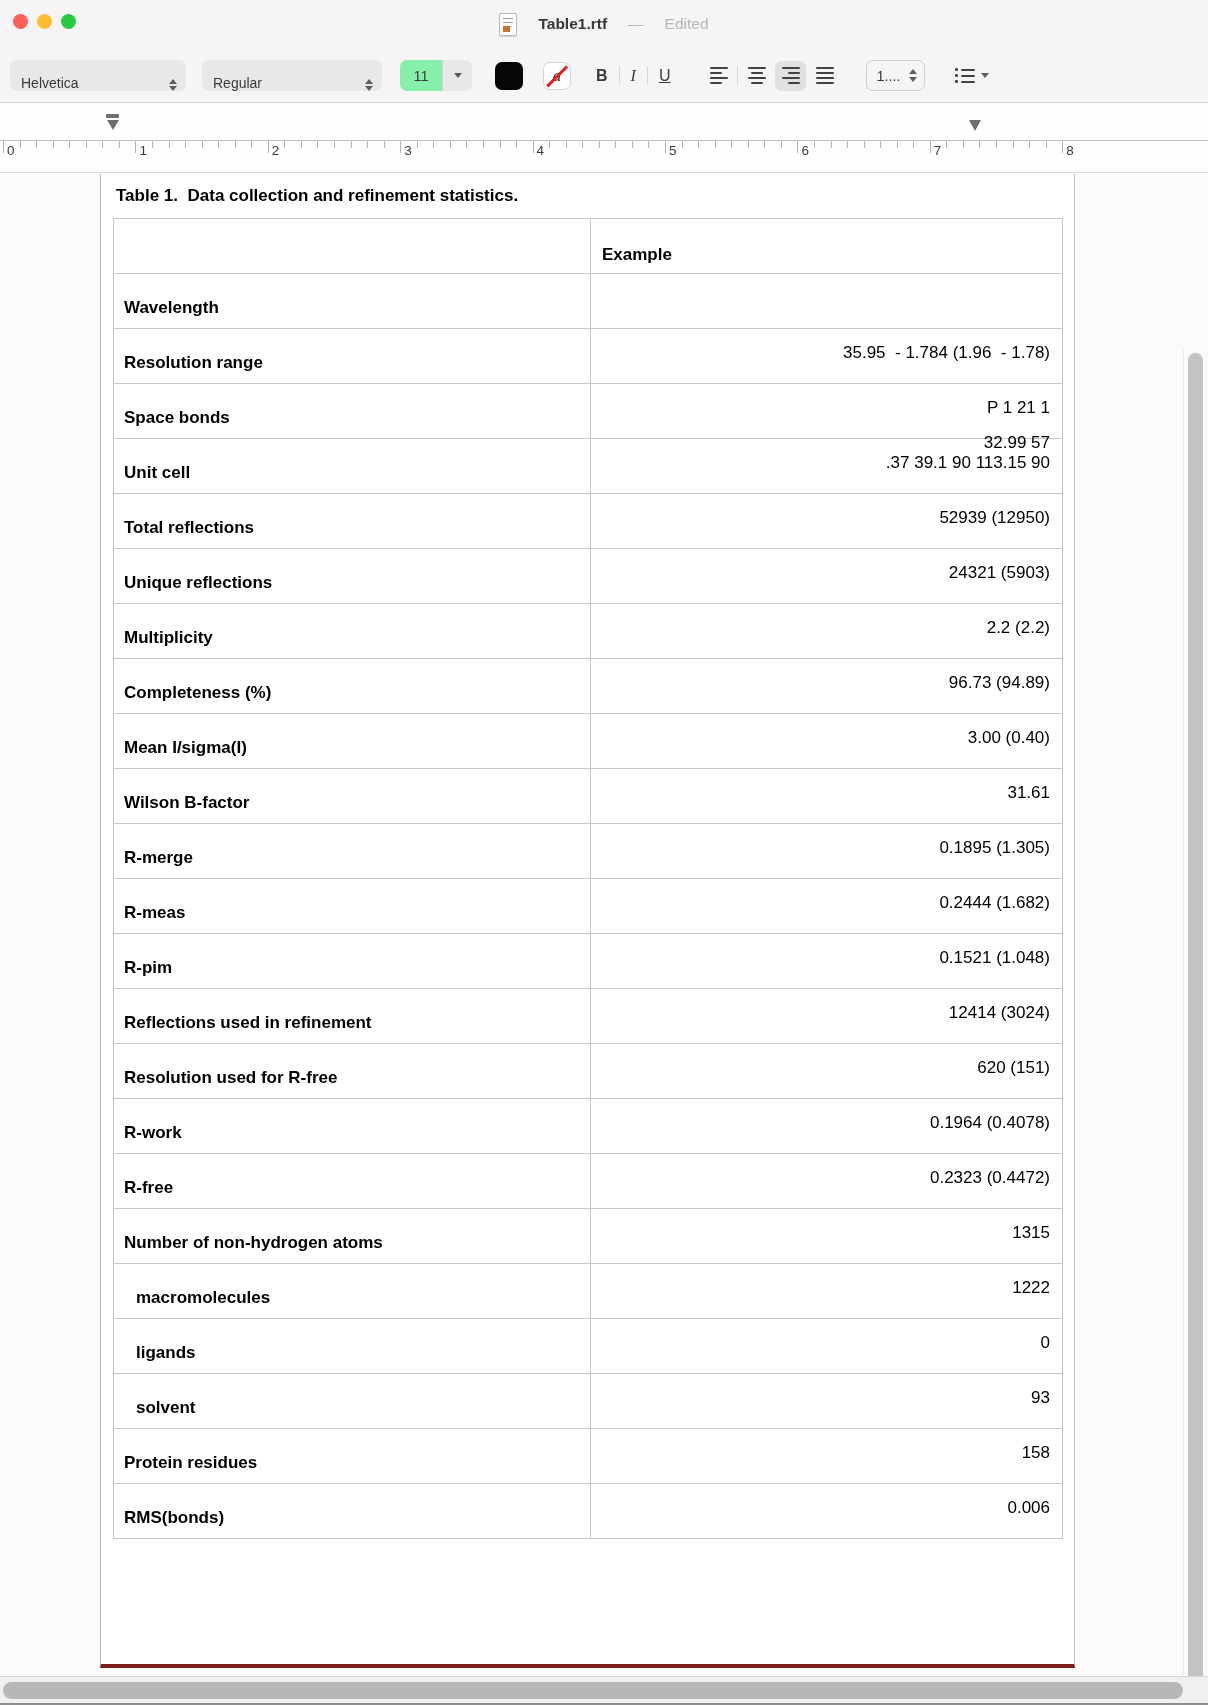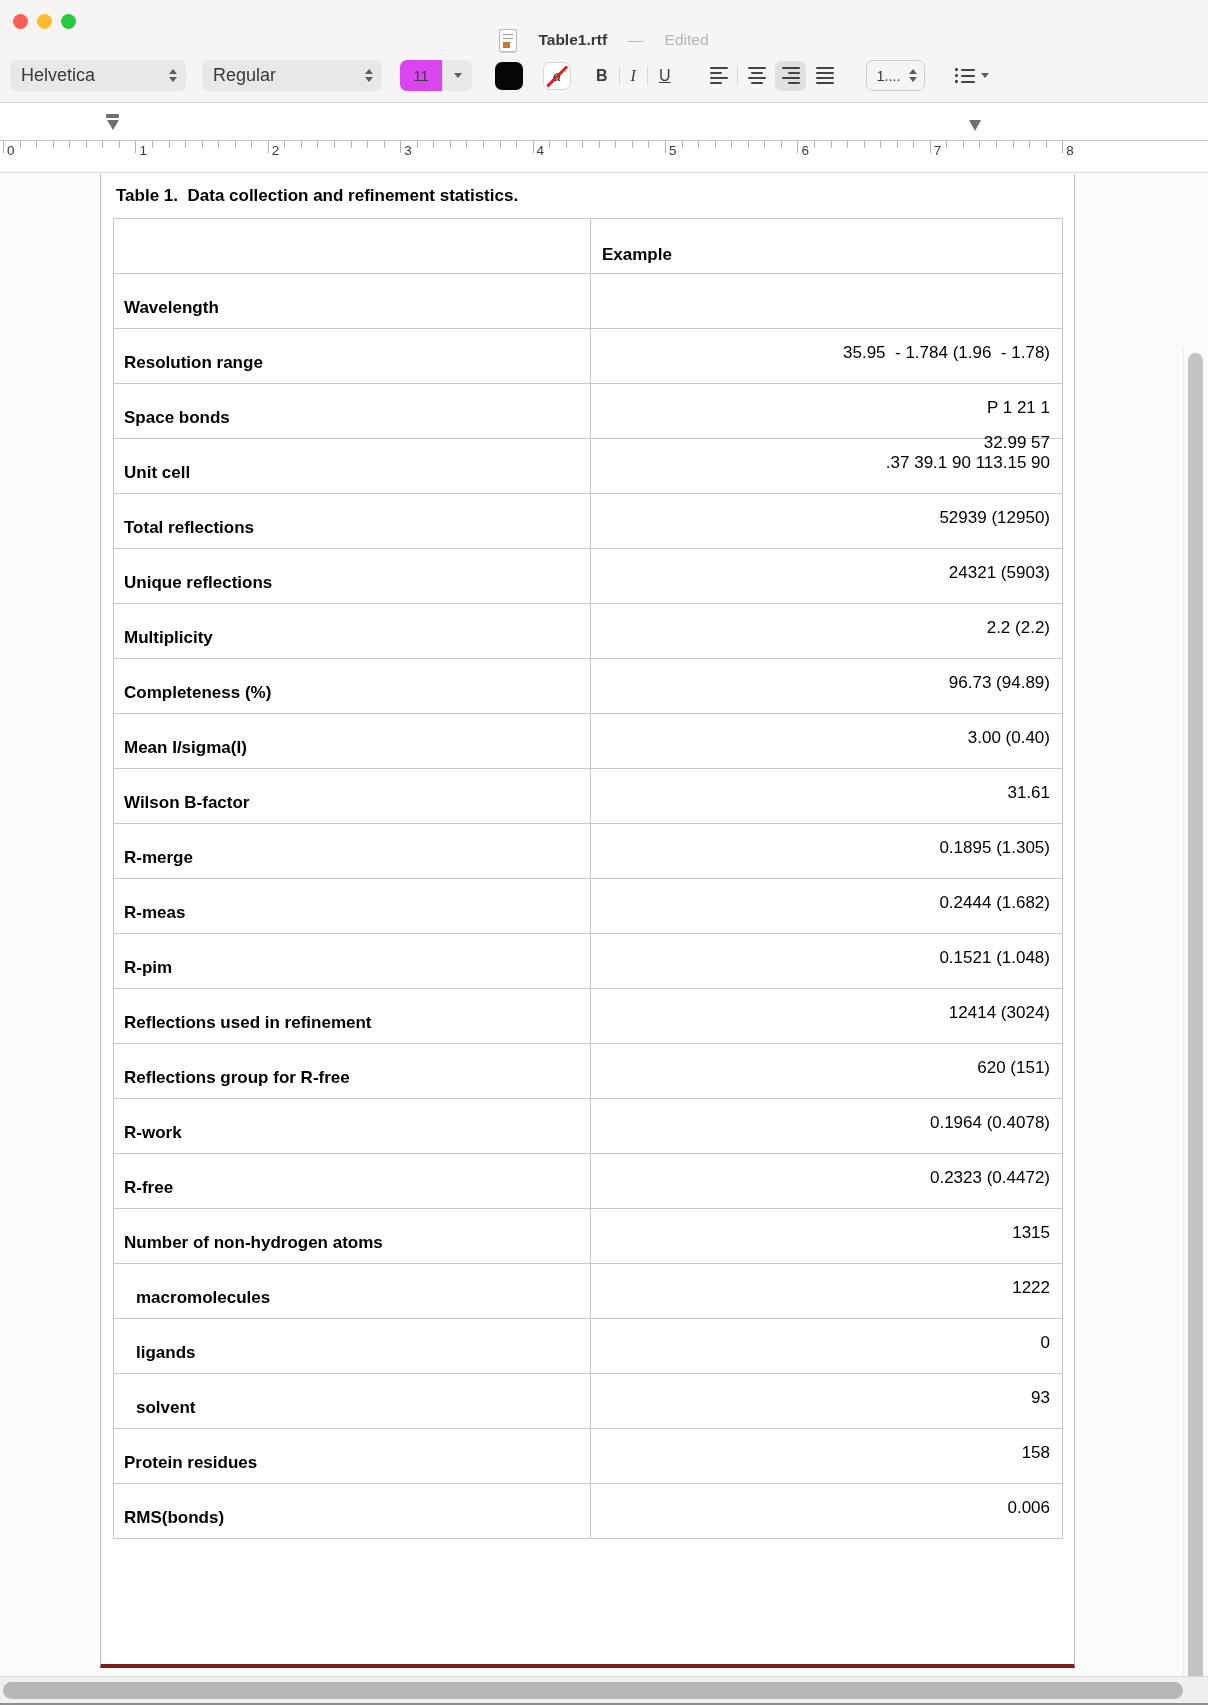--- a/index.html
+++ b/index.html
@@ -8,38 +8,38 @@
     position:relative;width:1208px;height:1705px;margin:0 auto;
     background:#fcfbfb;overflow:hidden;
     font-family:"Liberation Sans","DejaVu Sans",sans-serif;
     -webkit-font-smoothing:antialiased;
   }
   
   .chrome{position:absolute;top:0;left:0;right:0;height:103px;background:#f6f4f4;border-bottom:1px solid #d5d3d3;}
   .titlebar{position:relative;height:48px;}
   .traffic{position:absolute;top:14px;left:13px;display:flex;gap:9px;}
   .tl{width:15px;height:15px;border-radius:50%;}
-  .title-group{position:absolute;top:16px;left:0;right:0;height:48px;display:flex;align-items:center;justify-content:center;gap:21px;}
+  .title-group{position:absolute;top:0;left:0;right:0;height:48px;display:flex;align-items:center;justify-content:center;gap:21px;}
   .doc-icon{width:18px;height:23px;background:#fff;border:1px solid #b9b7b7;border-radius:2px;position:relative;box-shadow:0 1px 1px rgba(0,0,0,.15);}
   .doc-icon i{position:absolute;left:3px;right:3px;height:1.5px;background:#9a9a9a;}
   .doc-icon i:nth-child(1){top:4px;}
   .doc-icon i:nth-child(2){top:8px;}
   .doc-icon i:nth-child(3){top:12px;width:8px;}
   .doc-icon .stamp{position:absolute;left:3px;bottom:3px;width:7px;height:6px;background:#c8742f;}
   .title-name{font-size:15.5px;font-weight:bold;color:#363636;}
   .title-dim{font-size:15.5px;color:#b7b5b5;}
   .toolbar{position:relative;height:55px;display:flex;align-items:center;padding-left:10px;}
-  .select{height:31px;background:#e9e7e7;border-radius:7px;display:flex;align-items:center;justify-content:space-between;padding:0 9px 0 11px;font-size:18px;color:#3a3a3a;cursor:default;}
+  .select{height:31px;background:#e9e7e7;border-radius:7px;display:flex;align-items:flex-end;justify-content:space-between;padding:0 9px 0 11px;font-size:14px;color:#3a3a3a;cursor:default;}
   .sel-font{width:176px;}
   .sel-style{width:180px;margin-left:16px;}
   .updown{display:flex;flex-direction:column;align-items:center;gap:2.5px;}
   .tri-up{width:0;height:0;border-left:4.5px solid transparent;border-right:4.5px solid transparent;border-bottom:5.5px solid #5d5d5d;}
   .tri-dn{width:0;height:0;border-left:4.5px solid transparent;border-right:4.5px solid transparent;border-top:5.5px solid #5d5d5d;}
   .size-group{display:flex;margin-left:18px;height:31px;}
-  .size-val{width:43px;background:#d946ef;border-radius:7px 0 0 7px;display:flex;align-items:center;justify-content:center;font-size:14.5px;color:#3a3a3a;border-right:1px solid #d7d5d5;}
+  .size-val{width:43px;background:#86efac;border-radius:7px 0 0 7px;display:flex;align-items:center;justify-content:center;font-size:14.5px;color:#3a3a3a;border-right:1px solid #d7d5d5;}
   .size-chev{width:29px;background:#e9e7e7;border-radius:0 7px 7px 0;display:flex;align-items:center;justify-content:center;}
   .well{width:28px;height:28px;border-radius:7px;margin-left:23px;}
   .well-black{background:#060606;}
   .well-a{background:#fff;border:1px solid #d6d4d4;position:relative;display:flex;align-items:center;justify-content:center;margin-left:20px;font-family:"Liberation Serif",serif;font-style:italic;font-size:17px;color:#2e2e2e;}
   .well-a .slash{position:absolute;left:-1px;top:12px;width:28px;height:2.5px;background:#e02020;transform:rotate(-45deg);}
   .fmt-btn{margin-left:0;padding:0 11px;font-size:16px;color:#3a3a3a;height:30px;display:flex;align-items:center;}
   .fmt-b{font-weight:bold;margin-left:14px;}
   .fmt-i{font-family:"Liberation Serif",serif;font-style:italic;}
   .fmt-u{text-decoration:underline;}
   .vsep{width:1px;height:19px;background:#d8d6d6;}
@@ -353,21 +353,21 @@
             </div>
             <div class="t-row">
               <div class="t-cell t-label">R-pim</div>
               <div class="t-cell t-value">0.1521 (1.048)</div>
             </div>
             <div class="t-row">
               <div class="t-cell t-label">Reflections used in refinement</div>
               <div class="t-cell t-value">12414 (3024)</div>
             </div>
             <div class="t-row">
-              <div class="t-cell t-label">Reflections group for R-free</div>
+              <div class="t-cell t-label">Resolution used for R-free</div>
               <div class="t-cell t-value">620 (151)</div>
             </div>
             <div class="t-row">
               <div class="t-cell t-label">R-work</div>
               <div class="t-cell t-value">0.1964 (0.4078)</div>
             </div>
             <div class="t-row">
               <div class="t-cell t-label">R-free</div>
               <div class="t-cell t-value">0.2323 (0.4472)</div>
             </div>

